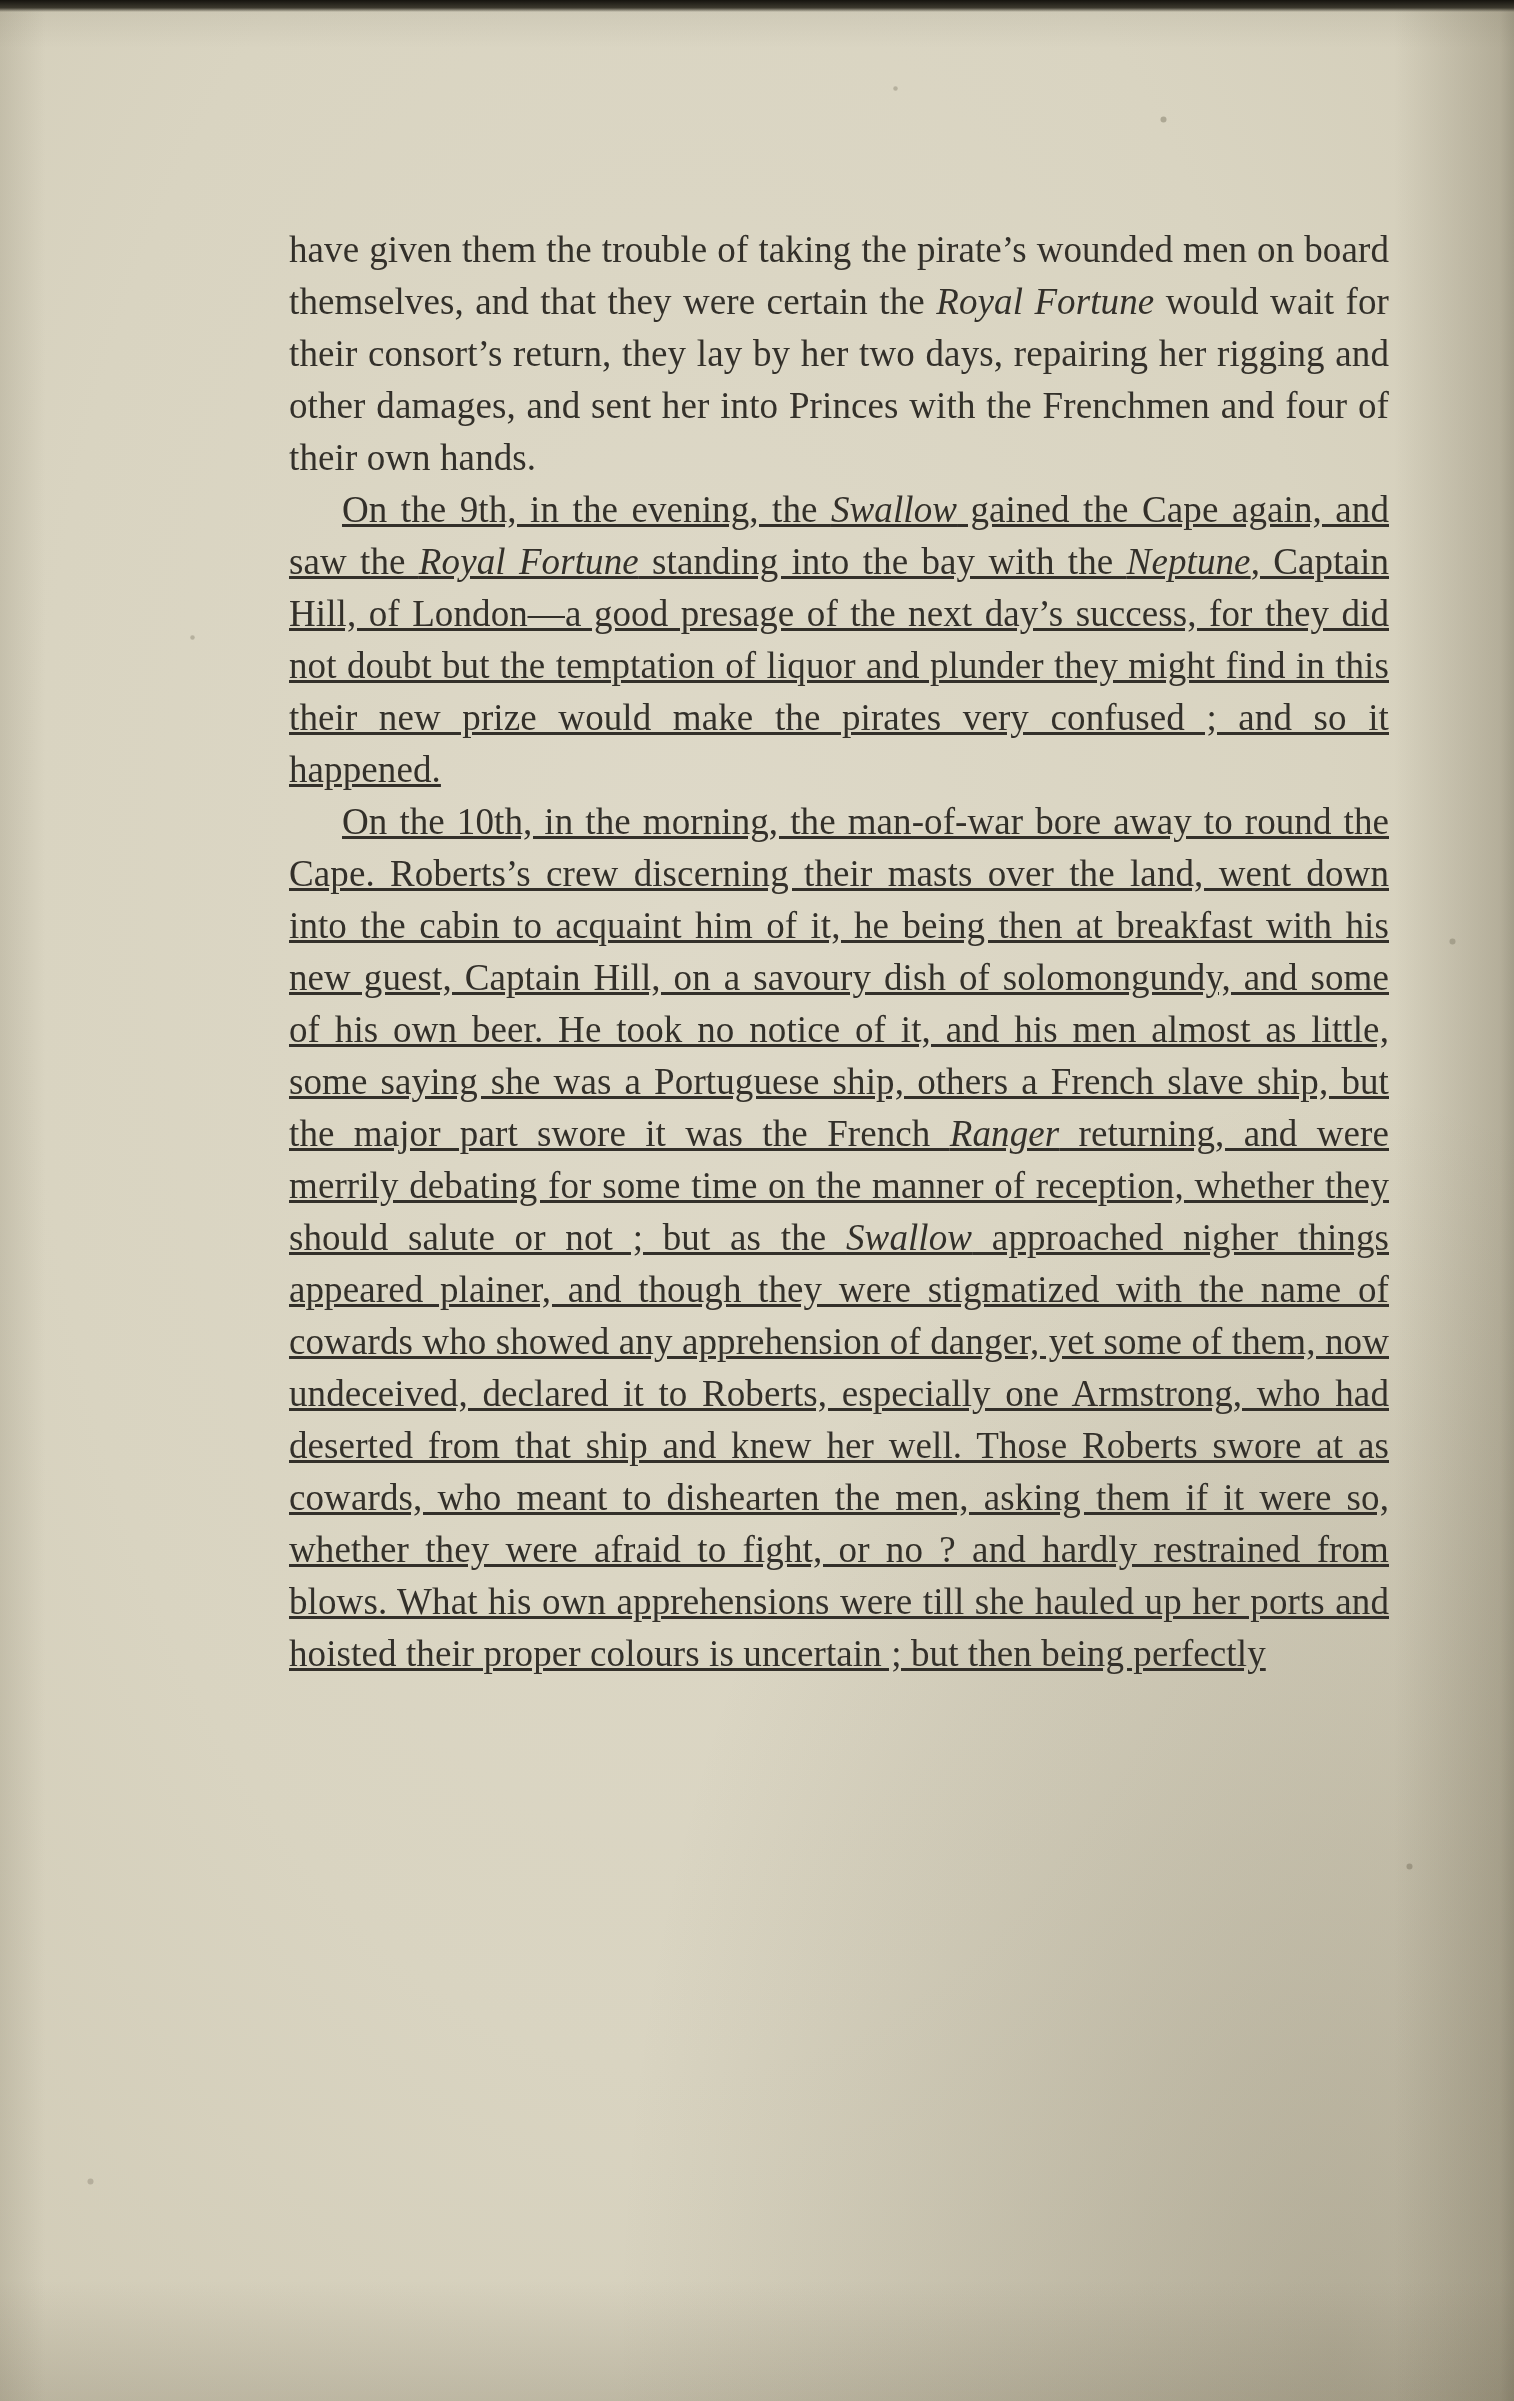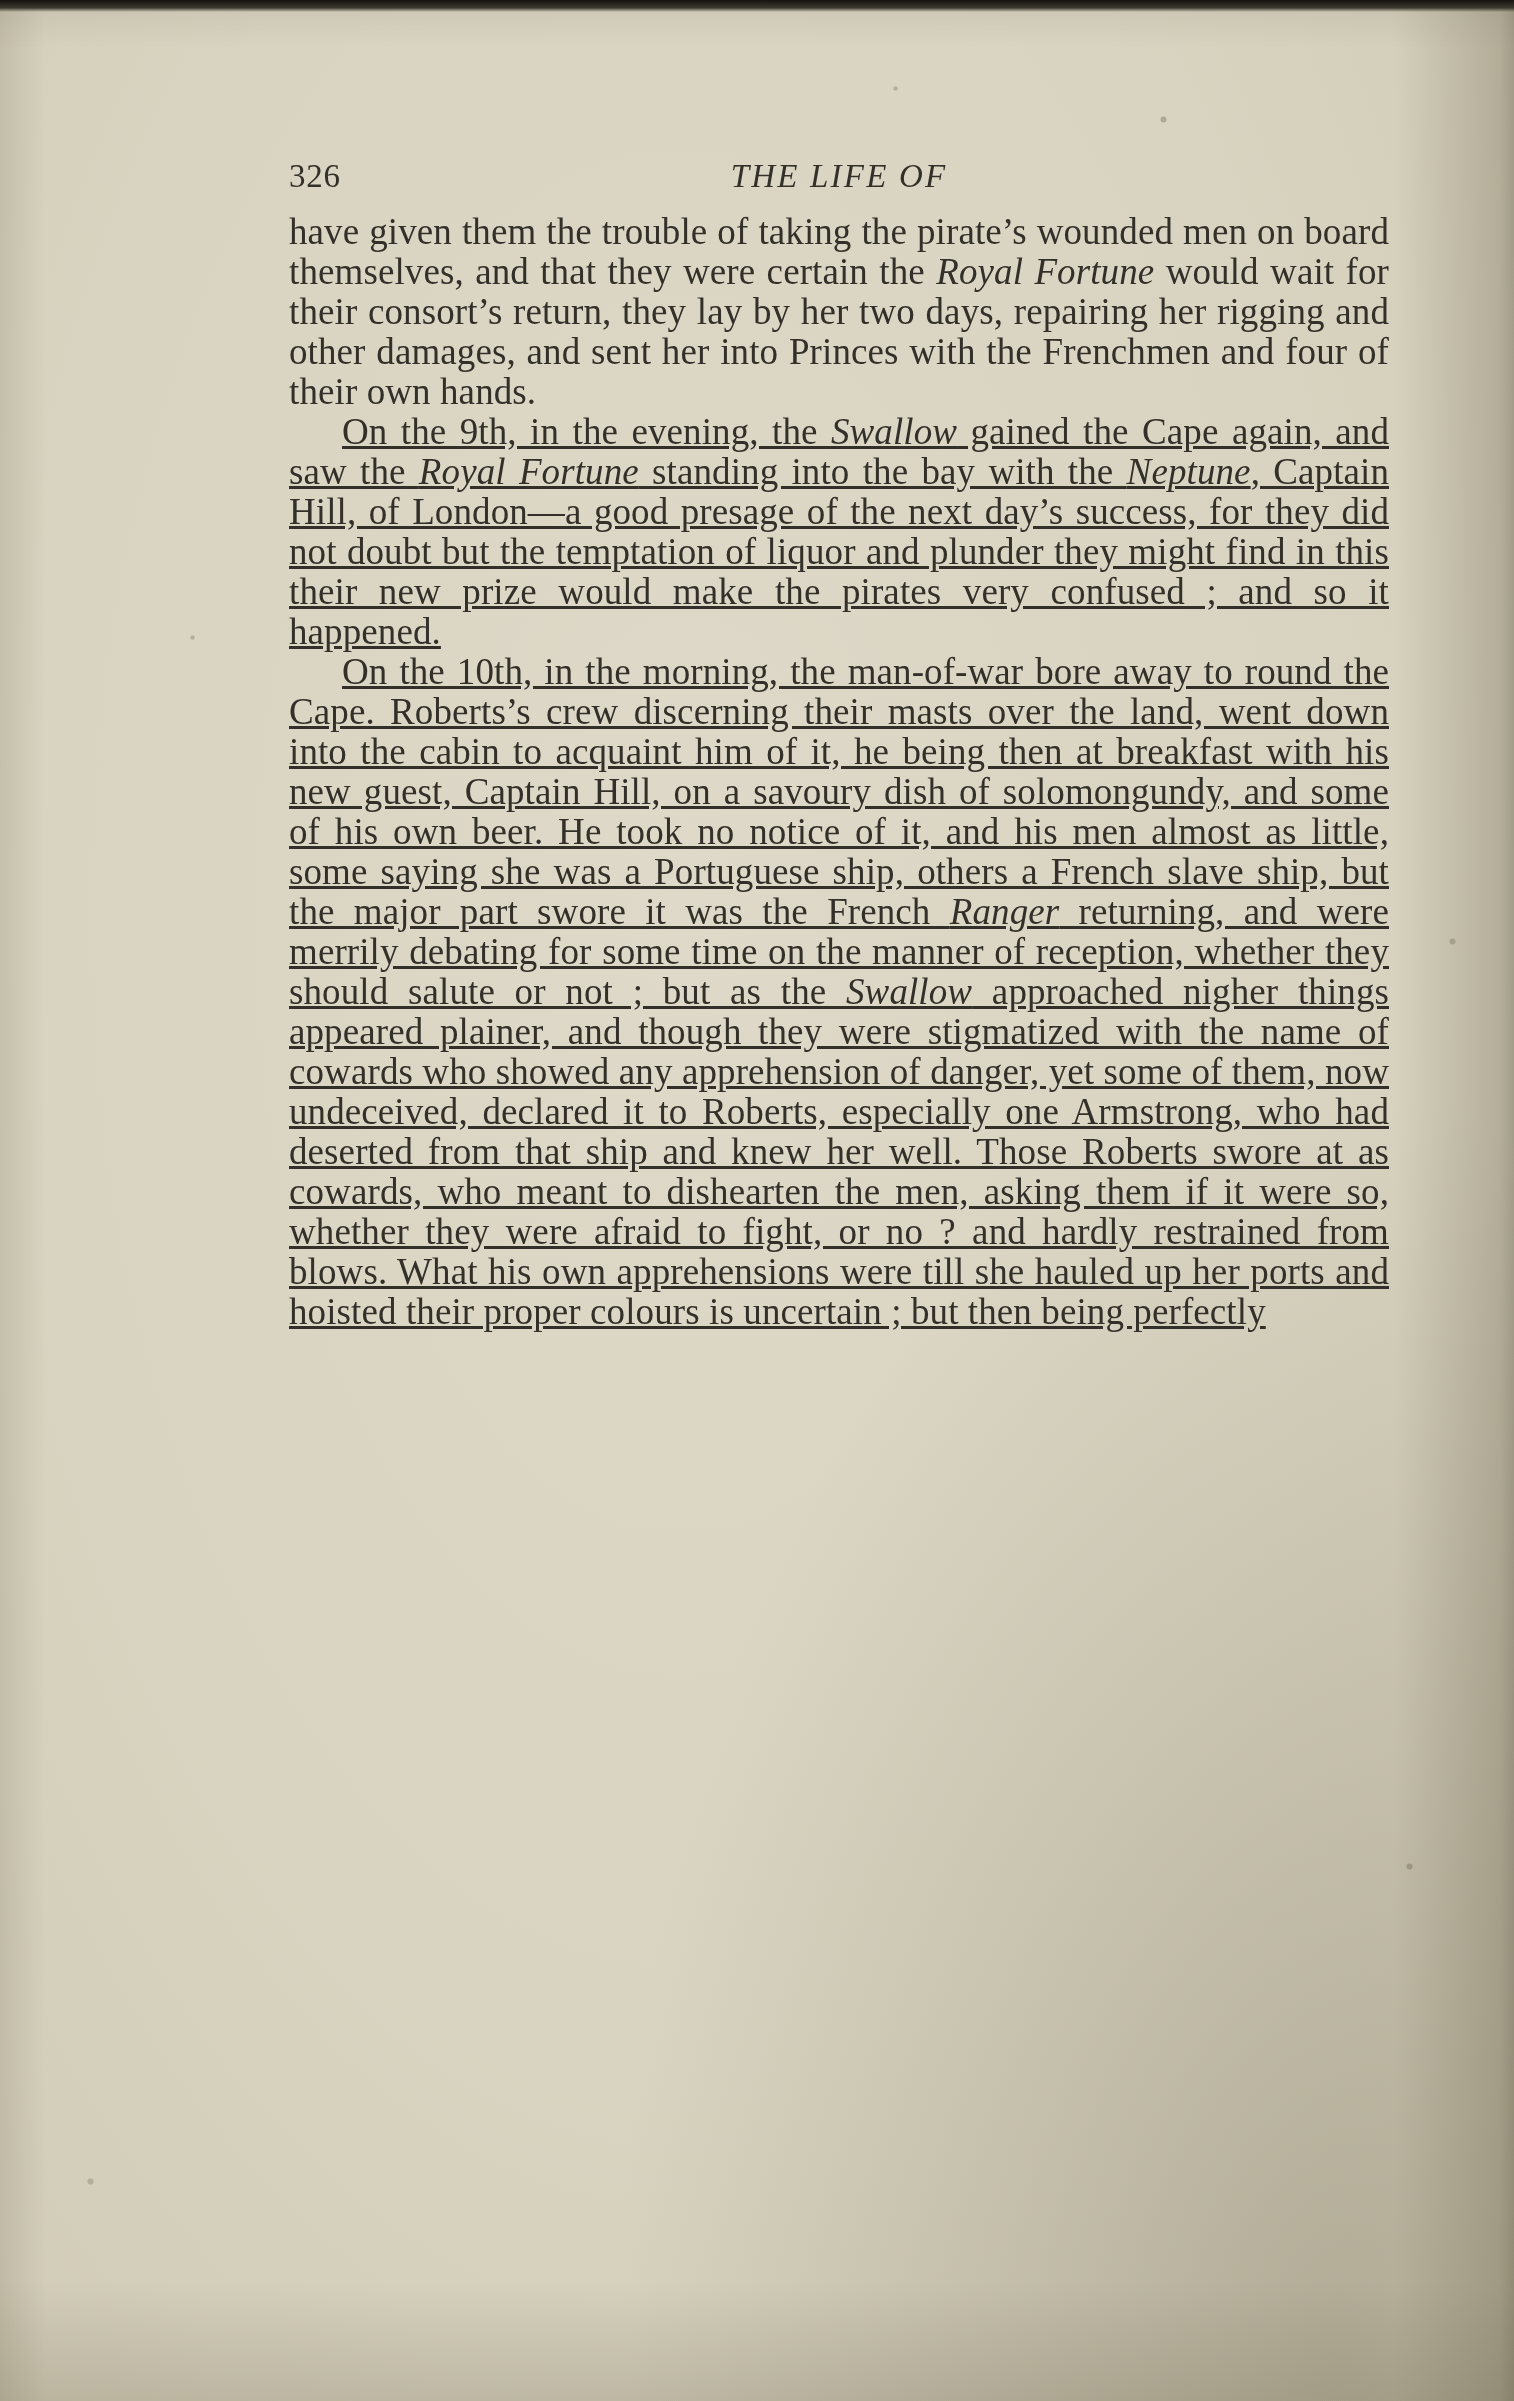--- a/index.html
+++ b/index.html
@@ -86,48 +86,44 @@
   }
   .head-title {
     font-style: italic;
     letter-spacing: 2.2px;
   }
 
   
   .text-block {
     position: absolute;
     left: 289px;
-    top: 212px;
+    top: 224px;
     width: 1100px;
     font-size: 37px;
-    line-height: 40px;
+    line-height: 52px;
     text-align: justify;
     letter-spacing: 0.1px;
   }
   .para {
     margin: 0;
   }
   .para.indent {
     text-indent: 53px;
     text-decoration: underline;
   }
   .para i {
     font-style: italic;
   }
 </style>
 </head>
 <body style="--paper: #d8d3c0; --ink: #33302a;">
 
 <div class="scan">
   <div class="top-edge"></div>
 
-  <header class="running-head">
-    <span class="page-num">326</span>
-    <span class="head-title">THE LIFE OF</span>
-  </header>
 
   <main class="text-block">
       <p class="para"><span>have given them the trouble of taking the pirate’s wounded men on board themselves, and that they were certain the </span><i>Royal Fortune</i><span> would wait for their consort’s return, they lay by her two days, repairing her rigging and other damages, and sent her into Princes with the Frenchmen and four of their own hands.</span></p>
       <p class="para indent"><span>On the 9th, in the evening, the </span><i>Swallow</i><span> gained the Cape again, and saw the </span><i>Royal Fortune</i><span> standing into the bay with the </span><i>Neptune</i><span>, Captain Hill, of London—a good presage of the next day’s success, for they did not doubt but the temptation of liquor and plunder they might find in this their new prize would make the pirates very confused ; and so it happened.</span></p>
       <p class="para indent"><span>On the 10th, in the morning, the man-of-war bore away to round the Cape.  Roberts’s crew discerning their masts over the land, went down into the cabin to acquaint him of it, he being then at breakfast with his new guest, Captain Hill, on a savoury dish of solomongundy, and some of his own beer.  He took no notice of it, and his men almost as little, some saying she was a Portuguese ship, others a French slave ship, but the major part swore it was the French </span><i>Ranger</i><span> returning, and were merrily debating for some time on the manner of reception, whether they should salute or not ; but as the </span><i>Swallow</i><span> approached nigher things appeared plainer, and though they were stigmatized with the name of cowards who showed any apprehension of danger, yet some of them, now undeceived, declared it to Roberts, especially one Armstrong, who had deserted from that ship and knew her well.  Those Roberts swore at as cowards, who meant to dishearten the men, asking them if it were so, whether they were afraid to fight, or no ? and hardly restrained from blows.  What his own apprehensions were till she hauled up her ports and hoisted their proper colours is uncertain ; but then being perfectly</span></p>
     </main>
 </div>
 
 
 </body></html>

